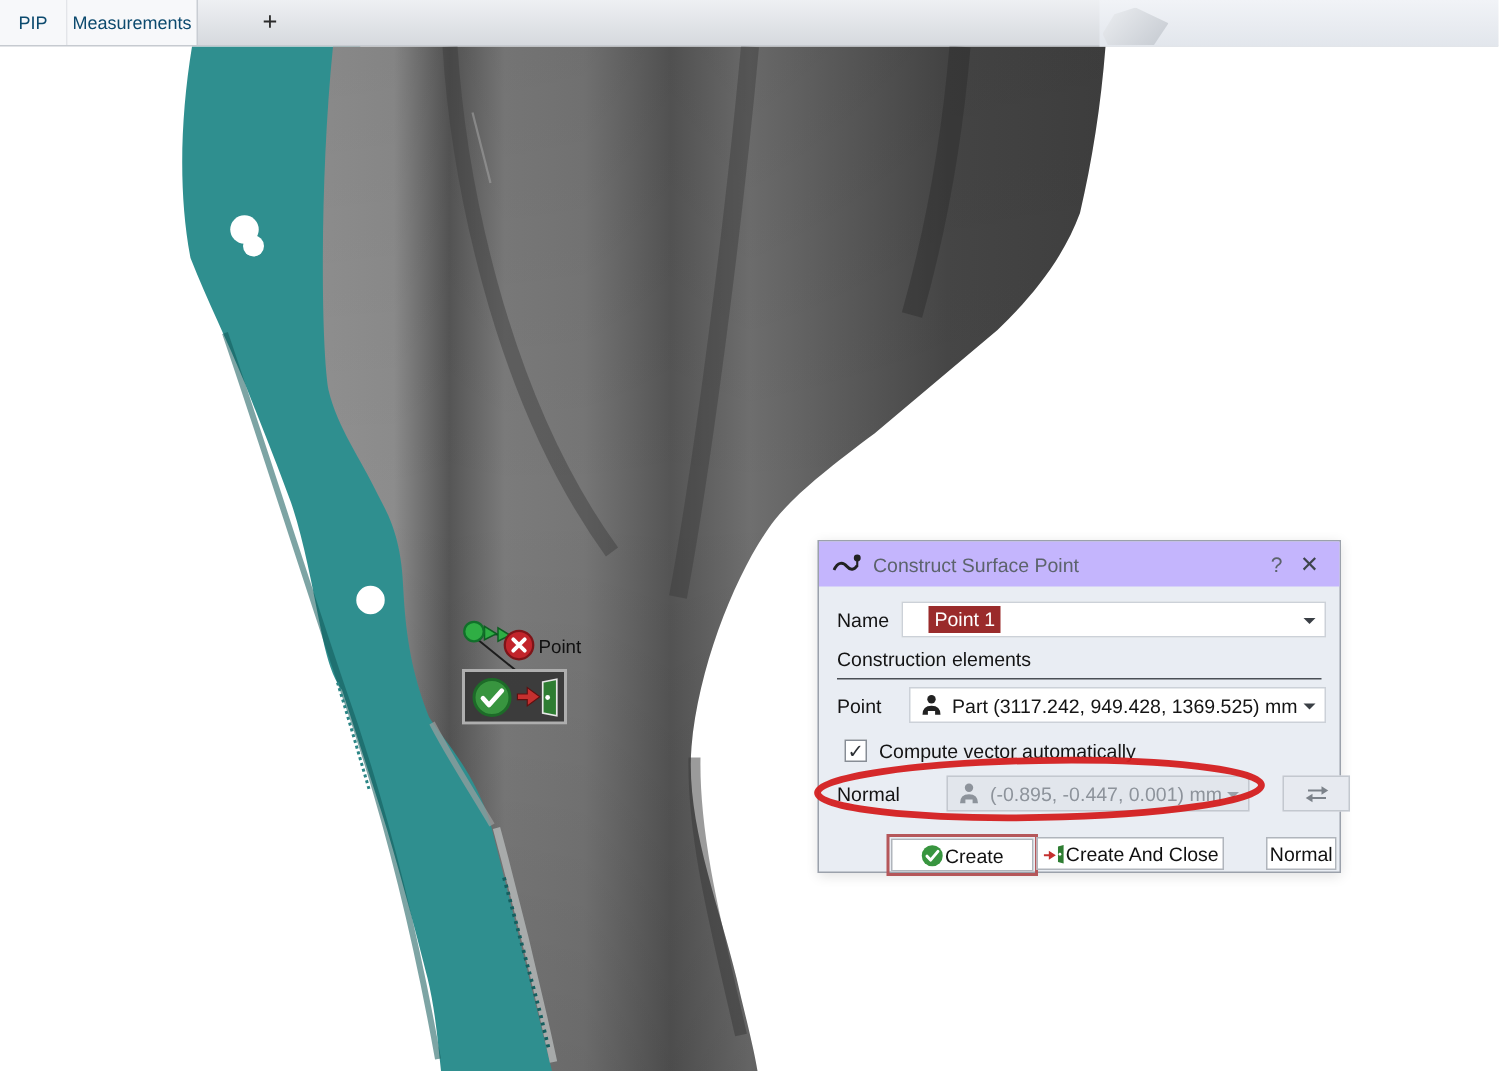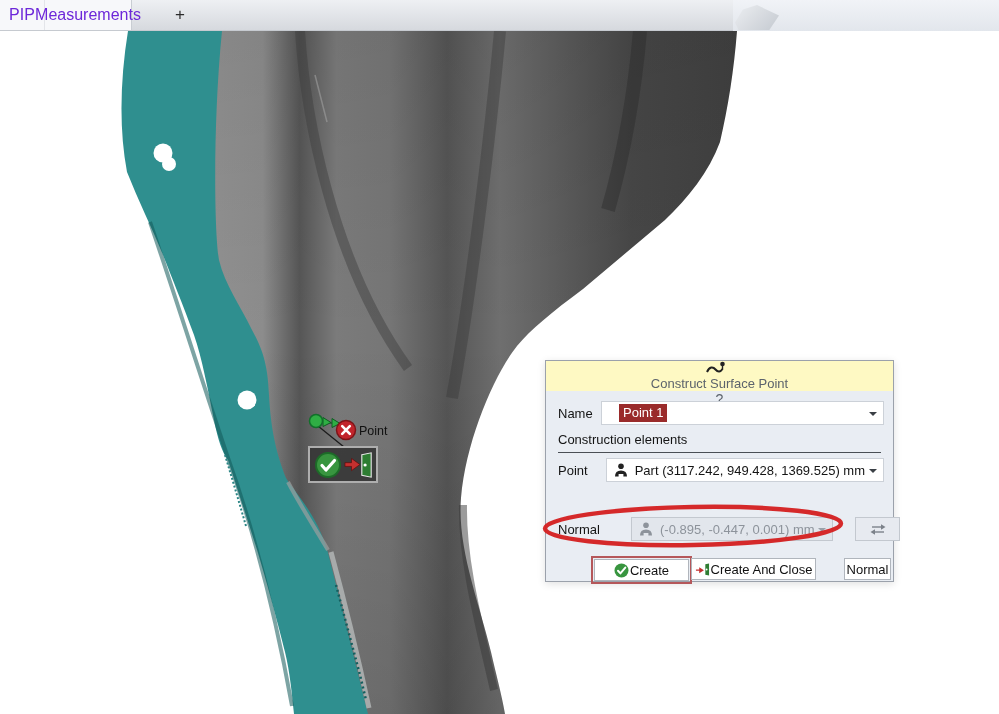--- a/index.html
+++ b/index.html
@@ -6,21 +6,21 @@
   html,body { width:999px; height:714px; overflow:hidden; background:#fff;
               font-family:"Liberation Sans", sans-serif; }
   #stage { position:relative; width:999px; height:714px; background:#fff; }
 
   
   .tabbar { position:absolute; left:0; top:0; width:999px; height:31px; z-index:20;
             background:linear-gradient(#eef0f3,#d6d9de); border-bottom:1px solid #c6cad0; display:flex; }
   .tabbar-right { position:absolute; left:733px; top:0; width:266px; height:31px;
                   background:linear-gradient(#f1f3f7,#e2e6ec); }
   .tab { position:relative; z-index:2; height:30px; display:flex; align-items:center; justify-content:center;
-         background:#f7f8fa; font-size:16px; color:#6d28d9; border-right:1px solid #e3e5e9; cursor:default; }
+         background:#f7f8fa; font-size:12px; color:#0c4a6e; border-right:1px solid #e3e5e9; cursor:default; }
   .tab-pip { width:45px; }
   .tab-meas { width:87px; border-right:1px solid #c9cdd3; }
   .addtab { position:relative; z-index:2; width:44px; height:30px; margin-left:26px; display:flex;
             align-items:center; justify-content:center; font-size:17px; color:#2b2b2b; }
   .handle-blob { position:absolute; left:735px; top:5px; width:44px; height:25px; z-index:3;
                  background:linear-gradient(135deg,#eceef1,#c3c8cf);
                  clip-path:polygon(0 70%, 18% 18%, 50% 0, 100% 42%, 78% 100%, 8% 100%); opacity:.95; }
 
   
   #scene { position:absolute; left:0; top:0; z-index:1; }
@@ -28,21 +28,21 @@
   
   .mini-toolbar { position:absolute; left:308px; top:446px; width:70px; height:37px; z-index:5;
                   background:rgba(52,52,52,0.88); border:2px solid #aeaeae;
                   display:flex; align-items:center; justify-content:space-around; padding:0 2px; }
   .mini-btn { width:30px; height:30px; display:flex; align-items:center; justify-content:center; cursor:pointer; }
 
   
   .dialog { position:absolute; left:545px; top:360px; width:349px; height:222px; z-index:10;
             background:#e9edf3; border:1px solid #9ba1ab; font-size:13px; color:#141414;
             box-shadow:0 2px 8px rgba(0,0,0,.12); }
-  .titlebar { height:30px; background:#fef9c3; display:flex; align-items:center; padding:0 9px;flex-direction:column; }
+  .titlebar { height:30px; background:#c4b5fd; display:flex; align-items:center; padding:0 9px; }
   .titlebar .ticon { width:20px; height:15px; margin-right:7px; flex:none; }
   .titlebar .ttext { flex:1; color:#5c636c; font-size:13px; }
   .tbtn { width:22px; text-align:center; color:#5c636c; font-size:14px; cursor:pointer; }
   .tbtn.x { color:#3e444b; font-size:15px; }
   .dbody { position:relative; height:191px; }
 
   .row { position:absolute; display:flex; align-items:center; }
   .rlabel { color:#141414; }
 
   .combo { position:relative; height:24px; background:#fff; border:1px solid #ccd1d8;
@@ -190,20 +190,24 @@
         <div class="combo" style="flex:1;">
           <svg class="ficon" viewBox="0 0 16 15">
             <circle cx="8" cy="3.2" r="2.8" fill="#222"></circle>
             <path d="M2,13.5 Q2,7.5 8,7.5 Q14,7.5 14,13.5 L10.4,13.5 L10.4,11 L5.6,11 L5.6,13.5 Z" fill="#222"></path>
           </svg>
           <span class="fieldtext">Part (3117.242, 949.428, 1369.525) mm</span>
           <span class="caret"></span>
         </div>
       </div>
 
+      <div class="row" style="left:17px; top:99px; height:20px;">
+        <span class="cbox checked"></span>
+        <span>Compute vector automatically</span>
+      </div>
 
       <div class="row" style="left:12px; top:125px; right:7px; height:26px;">
         <span class="rlabel" style="width:73px;">Normal</span>
         <div class="combo disabled" style="width:202px;text-align:right;">
           <svg class="ficon" viewBox="0 0 16 15">
             <circle cx="8" cy="3.2" r="2.8" fill="#8d939b"></circle>
             <path d="M2,13.5 Q2,7.5 8,7.5 Q14,7.5 14,13.5 L10.4,13.5 L10.4,11 L5.6,11 L5.6,13.5 Z" fill="#8d939b"></path>
           </svg>
           <span class="fieldtext">(-0.895, -0.447, 0.001) mm</span>
           <span class="caret"></span>

